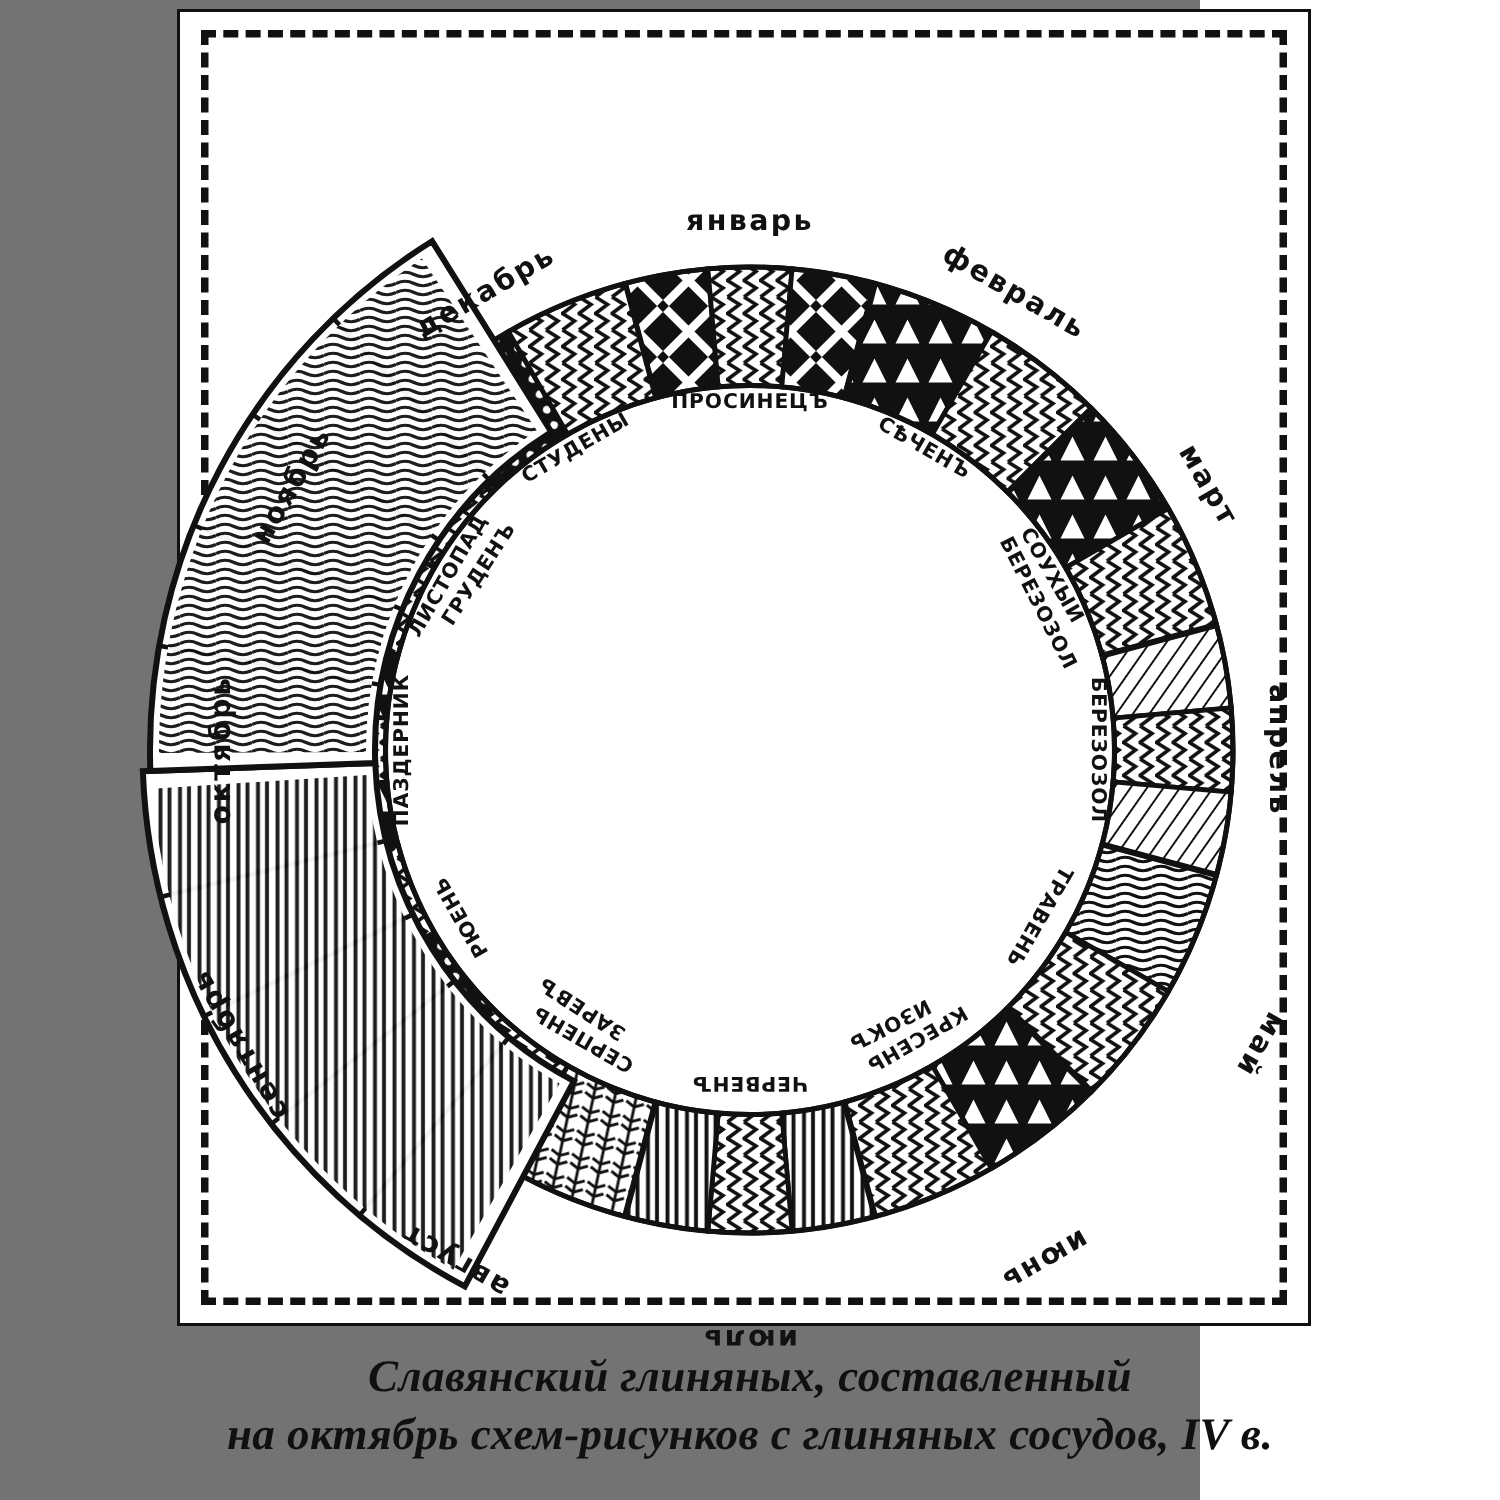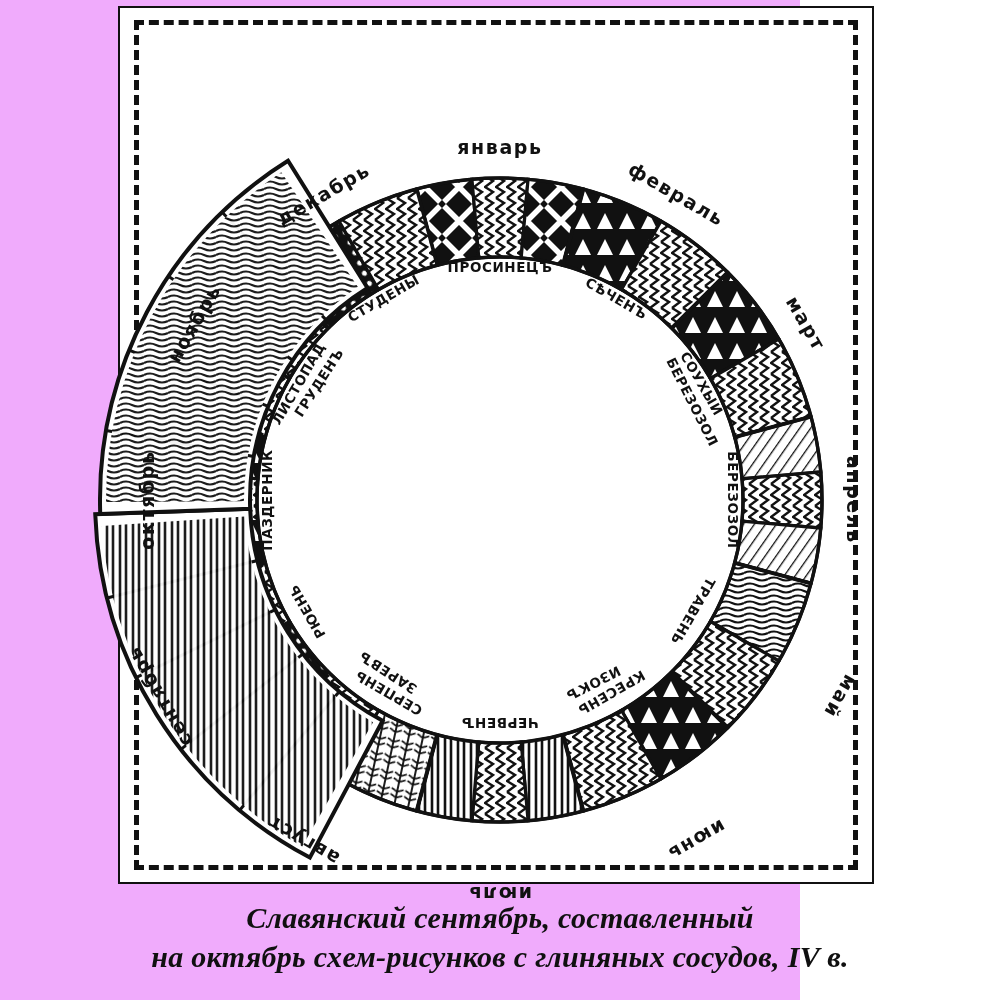--- a/index.html
+++ b/index.html
@@ -1,18 +1,18 @@
 <!DOCTYPE html>
 <html><head>
 <meta charset="utf-8">
 <style>
   html,body{margin:0;padding:0;background:#ffffff;}
   body{width:1000px;height:1000px;overflow:hidden;
        font-family:"Liberation Serif",serif;color:#111;}
-  #page{position:relative;width:800px;height:1000px;background:#f0abfc;}
+  #page{position:relative;width:800px;height:1000px;background:#737373;}
 
   
   .frame-outer{position:absolute;left:118px;top:6px;width:756px;height:878px;
        border:2px solid #111;box-sizing:border-box;background:#fff;}
   .frame-inner{position:absolute;left:134px;top:20px;width:724px;height:850px;
        box-sizing:border-box;
        border-top:5px dashed #111;border-bottom:5px dashed #111;
        border-left:5px dashed #111;border-right:5px dashed #111;}
 
   
@@ -176,17 +176,17 @@
         <text x="388.34899782191945" y="671.9274664288118" class="m-inner" text-anchor="middle" dominant-baseline="middle" transform="rotate(-147,388.34899782191945,671.9274664288118)">ЗАРЕВЪ</text>
         <text x="307.7423603598546" y="611" class="m-inner" text-anchor="middle" dominant-baseline="middle" transform="rotate(-120,307.7423603598546,611)">РЮЕНЬ</text>
         <text x="268" y="500" class="m-inner" text-anchor="middle" dominant-baseline="middle" transform="rotate(-90,268,500)">ПАЗДЕРНИК</text>
         <text x="299.08210632201025" y="384" class="m-inner" text-anchor="middle" dominant-baseline="middle" transform="rotate(-60,299.08210632201025,384)">ЛИСТОПАД</text>
         <text x="319.6858278917338" y="382.90260747176916" class="m-inner" text-anchor="middle" dominant-baseline="middle" transform="rotate(-57,319.6858278917338,382.90260747176916)">ГРУДЕНЪ</text>
         <text x="383.9999999999999" y="299.0821063220103" class="m-inner" text-anchor="middle" dominant-baseline="middle" transform="rotate(-30,383.9999999999999,299.0821063220103)">СТУДЕНЫ</text>
       </g>
   </svg>
 
   <div class="caption">
-    <span>Славянский сентябрь, составленный</span>
+    <span>Славянский глиняных, составленный</span>
     <span class="l2">на октябрь схем-рисунков с глиняных сосудов, IV в.</span>
   </div>
 
 </div>
 
 </body></html>

